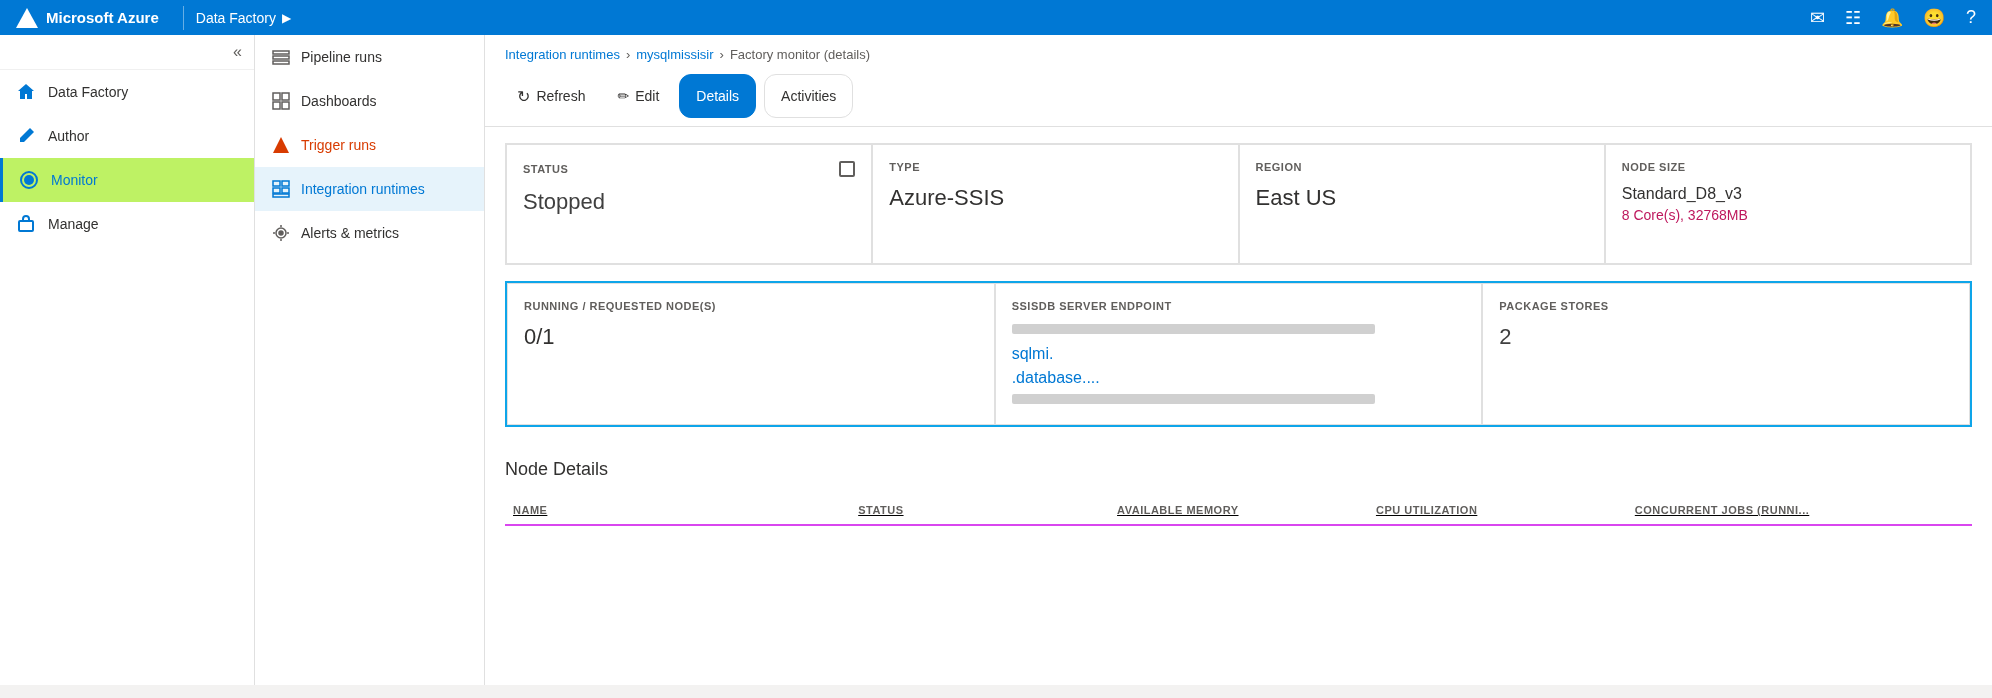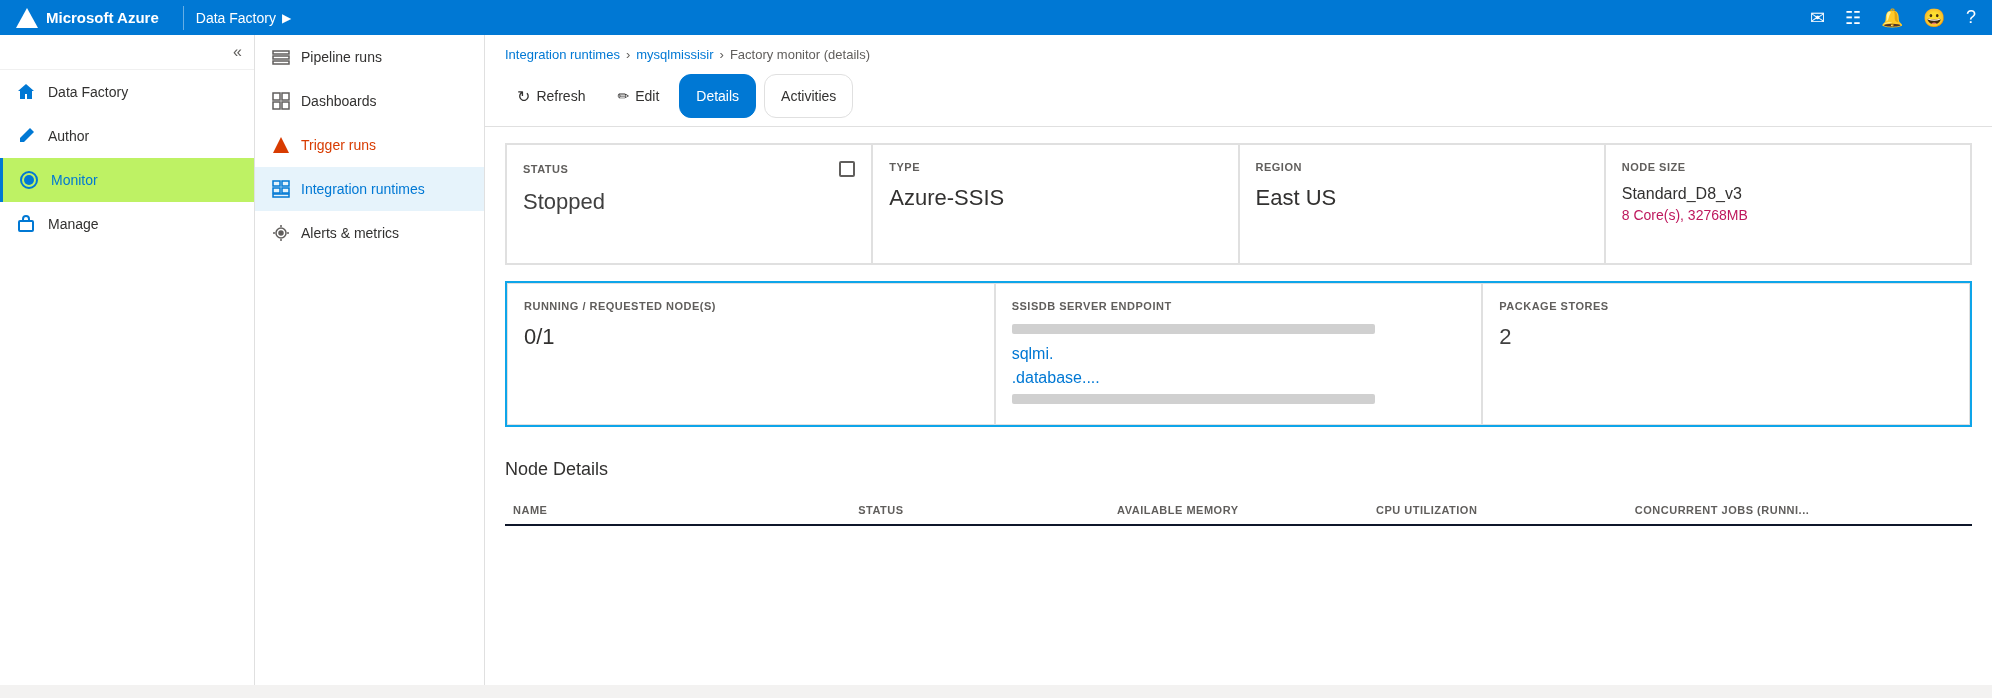--- a/index.html
+++ b/index.html
@@ -228,21 +228,22 @@
     }
     .node-details-title {
       font-size: 18px;
       color: #323130;
       margin-bottom: 16px;
     }
     .table-header {
       display: grid;
       grid-template-columns: 2fr 1.5fr 1.5fr 1.5fr 2fr;
       padding: 8px 0;
-      border-bottom: 2px solid #0f172a;
+      border-bottom: 2px solid #d946ef;
+      text-decoration: underline;
     }
     .table-col-header {
       font-size: 11px;
       font-weight: 600;
       color: #605e5c;
       text-transform: uppercase;
       letter-spacing: 0.5px;
       padding: 0 8px;
     }
 

